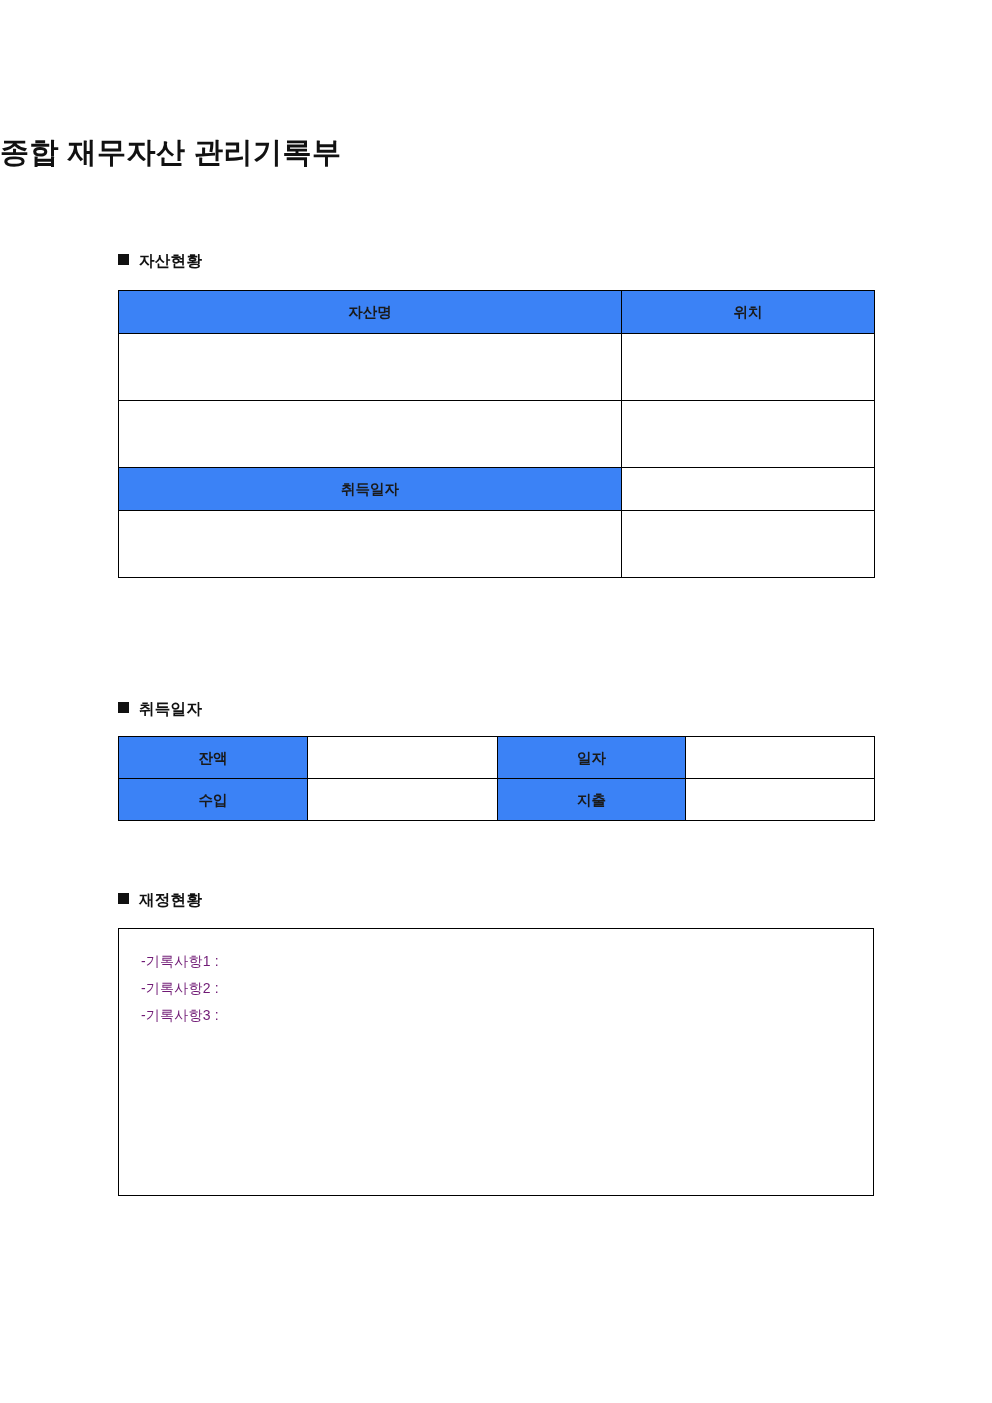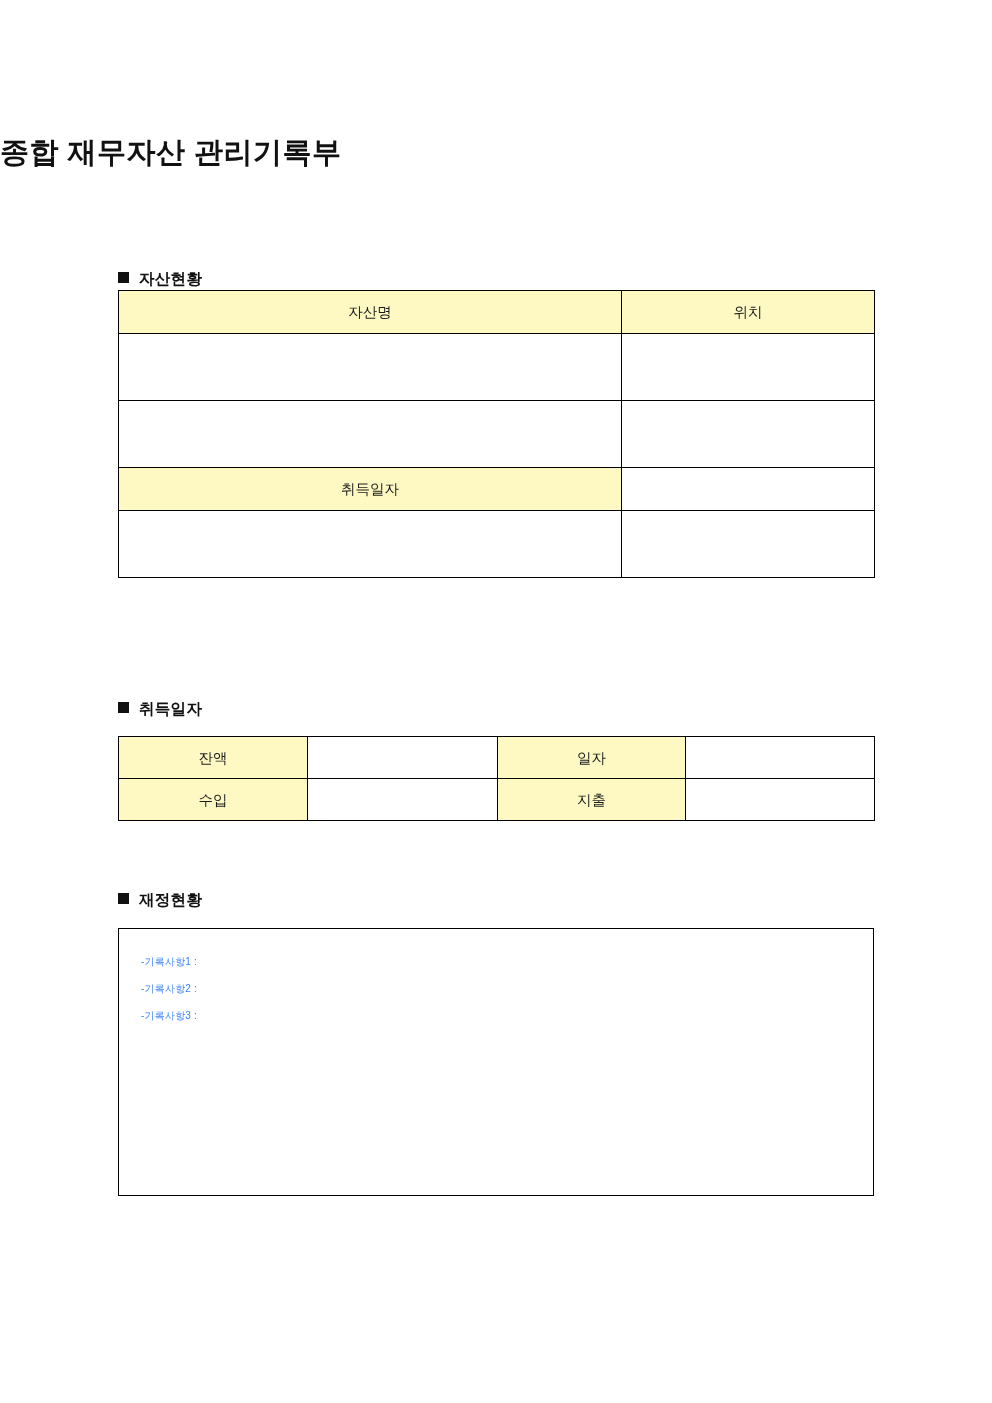--- a/index.html
+++ b/index.html
@@ -57,42 +57,43 @@
     height: 11px;
     background: #111111;
     margin-right: 10px;
     vertical-align: 1px;
   }
   .section-heading .sh-label {
     display: inline-block;
     letter-spacing: 0.3px;
   }
 
-  #heading-assets   { top: 268px; }
+  #heading-assets   { top: 250px; }
   #heading-finance  { top: 698px; }
   #heading-records  { top: 889px; }
 
   
   .grid {
     position: absolute;
     border-collapse: collapse;
     table-layout: fixed;
     border: 1.6px solid #000000;
   }
   .grid td {
     border: 1.3px solid #000000;
     padding: 0;
     font-size: 14.5px;
     color: #1a1a1a;
     text-align: center;
     vertical-align: middle;
     line-height: 20px;
   }
   .grid td.hd {
-    background: #fef9c3;
+    background: #3b82f6;
+    font-weight: bold;
   }
   .grid td.blank {
     background: #ffffff;
   }
 
   
   #table-assets {
     left: 118px;
     top: 290px;
     width: 756px;
@@ -120,23 +121,23 @@
     left: 118px;
     top: 928px;
     width: 756px;
     height: 268px;
     border: 1.6px solid #000000;
     background: #ffffff;
     box-sizing: border-box;
     padding: 19px 0 0 22px;
   }
   .record-line {
-    font-size: 10px;
+    font-size: 14px;
     line-height: 27px;
-    color: #3b82f6;
+    color: #701a75;
     white-space: pre;
     letter-spacing: 0.2px;
   }
 </style>
 </head>
 <body>
 
 <div class="page">
 
   <div class="doc-title">종합 재무자산 관리기록부</div>

